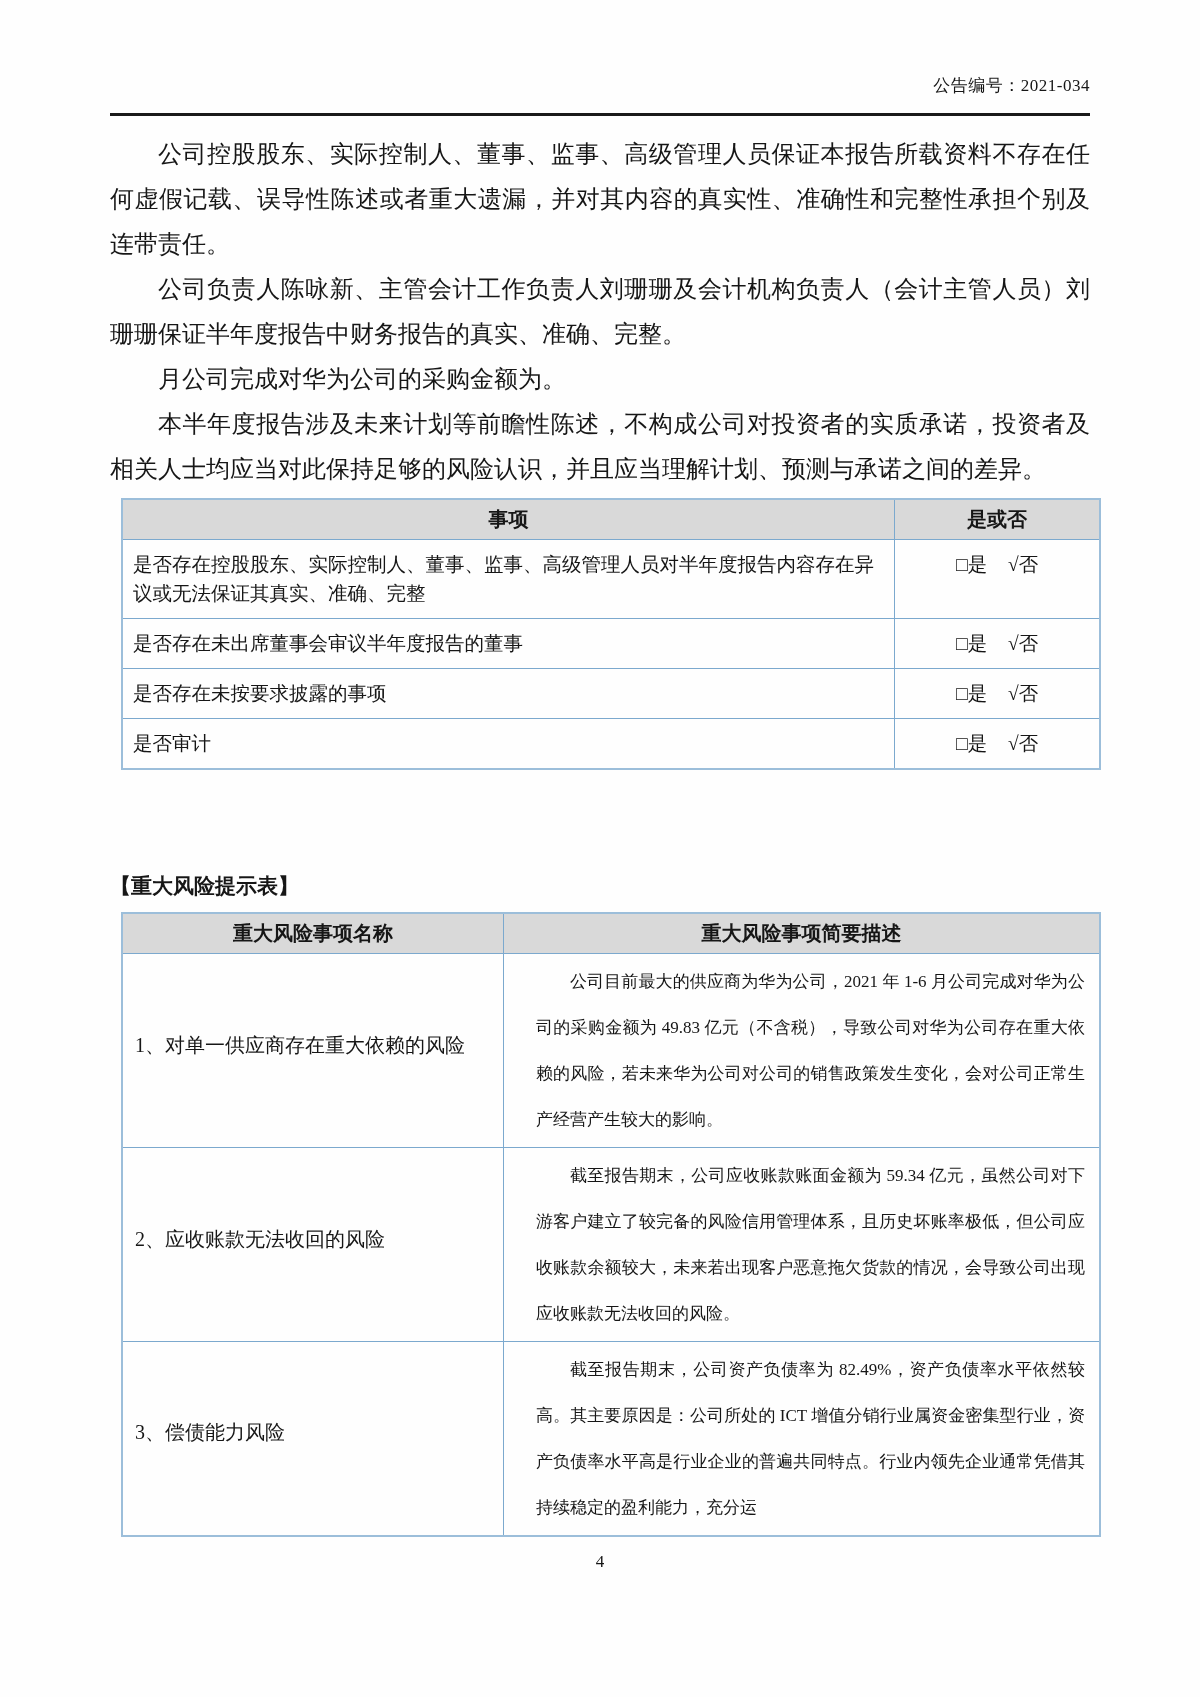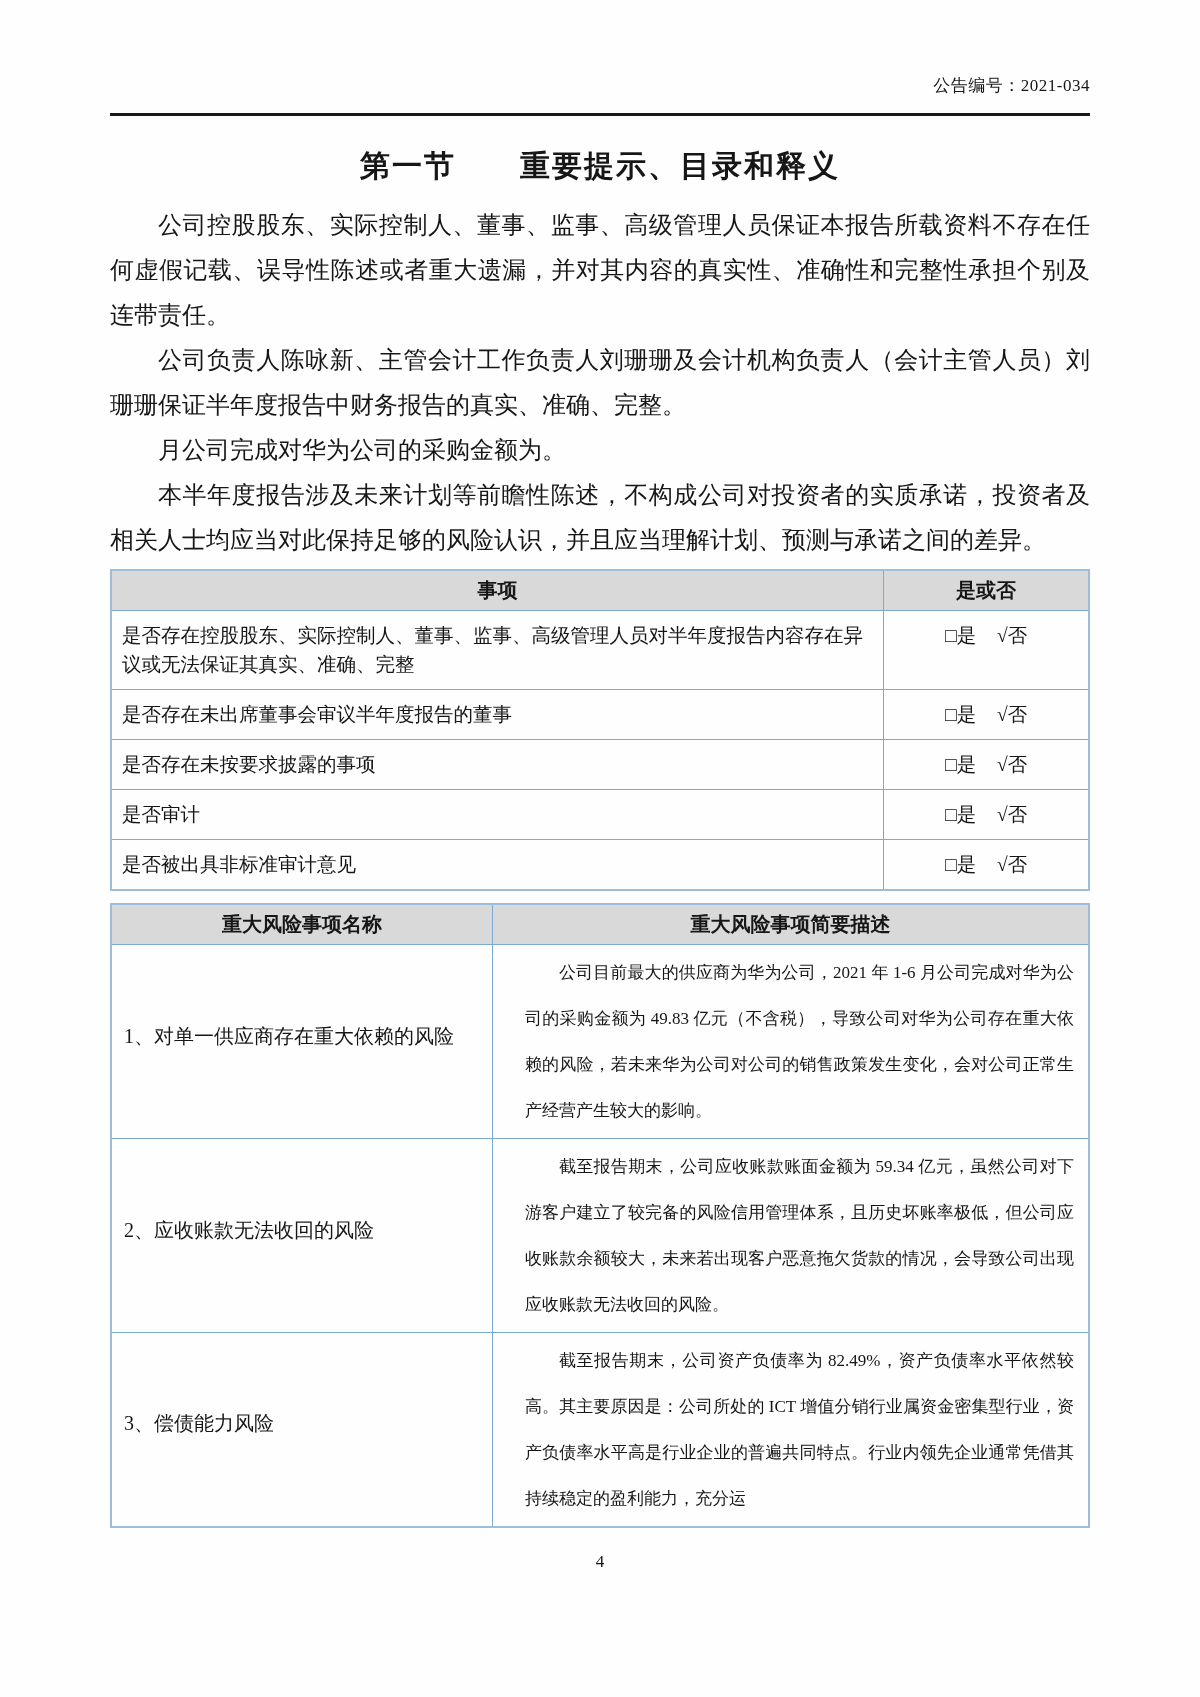--- a/index.html
+++ b/index.html
@@ -31,21 +31,21 @@
     text-align:center;
     font-size:30px;
     font-weight:bold;
     letter-spacing:2px;
     font-family:"Liberation Sans","DejaVu Sans",sans-serif;
   }
 
   .paras { margin-top:16px; font-size:24px; line-height:45px; text-align:justify; }
   .paras p { margin:0; text-indent:2em; }
 
-  table { width:100%; border-collapse:collapse; table-layout:fixed; }
+  table { width:100%; border-collapse:collapse; table-layout:fixed;margin-left:11px; }
 
   .t1 { margin-top:6px; }
   .t1, .t2 { border:2px solid #9cbeda; }
   .t1 th, .t1 td, .t2 th, .t2 td { border:1px solid #7ca9ce; }
   .t1 th, .t2 th {
     background:#d9d9d9;
     font-family:"Liberation Sans","DejaVu Sans",sans-serif;
     font-weight:bold;
     font-size:20px;
     text-align:center;
@@ -92,21 +92,20 @@
 </style>
 </head>
 <body>
 
 <div class="page">
   <div class="content">
 
     <div class="doc-number">公告编号：2021-034</div>
     <div class="header-rule"></div>
 
-    <h1 class="section-title">第一节　　重要提示、目录和释义</h1>
 
     <div class="paras">
       <p>公司控股股东、实际控制人、董事、监事、高级管理人员保证本报告所载资料不存在任何虚假记载、误导性陈述或者重大遗漏，并对其内容的真实性、准确性和完整性承担个别及连带责任。</p>
       <p>公司负责人陈咏新、主管会计工作负责人刘珊珊及会计机构负责人（会计主管人员）刘珊珊保证半年度报告中财务报告的真实、准确、完整。</p>
       <p>月公司完成对华为公司的采购金额为。</p>
       <p>本半年度报告涉及未来计划等前瞻性陈述，不构成公司对投资者的实质承诺，投资者及相关人士均应当对此保持足够的风险认识，并且应当理解计划、预测与承诺之间的差异。</p>
     </div>
 
     <table class="t1">
       <colgroup>
@@ -139,30 +138,24 @@
           <span class="opt">√否</span>
         </td>
       </tr>
       <tr class="single">
         <td class="q">是否审计</td>
         <td class="a">
           <span class="opt">□是</span>
           <span class="opt">√否</span>
         </td>
       </tr>
-      <tr class="single">
-        <td class="q">是否被出具非标准审计意见</td>
-        <td class="a">
-          <span class="opt">□是</span>
-          <span class="opt">√否</span>
-        </td>
-      </tr>
     </tbody>
       </table>
 
+    <div class="risk-heading">【重大风险提示表】</div>
 
     <table class="t2">
       <colgroup>
           <col style="width:39%">
           <col style="width:61%">
         </colgroup>
       <tbody>
           <tr>
         <th>重大风险事项名称</th>
         <th>重大风险事项简要描述</th>

